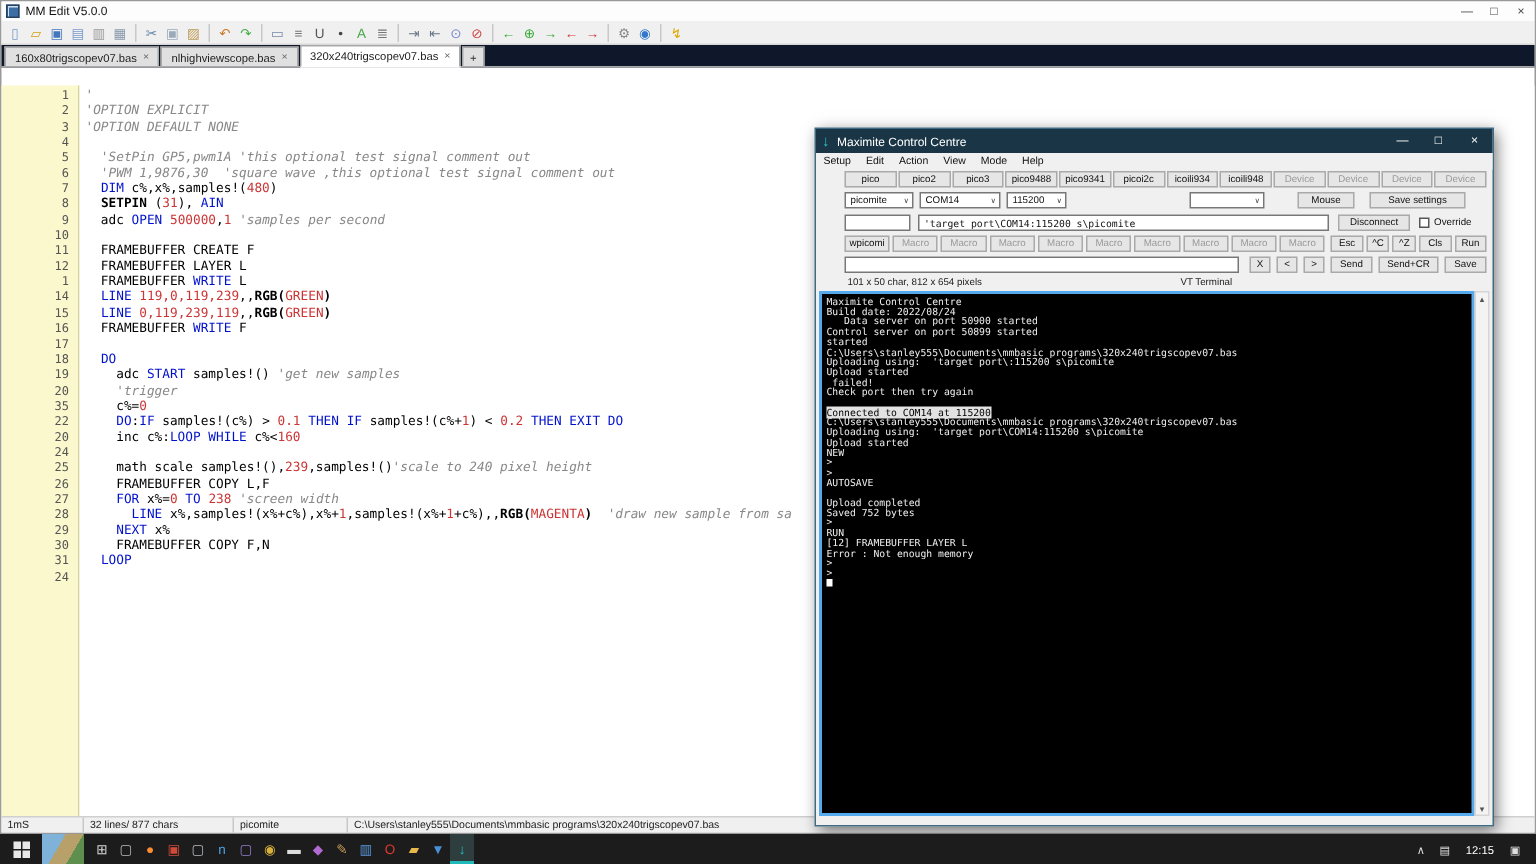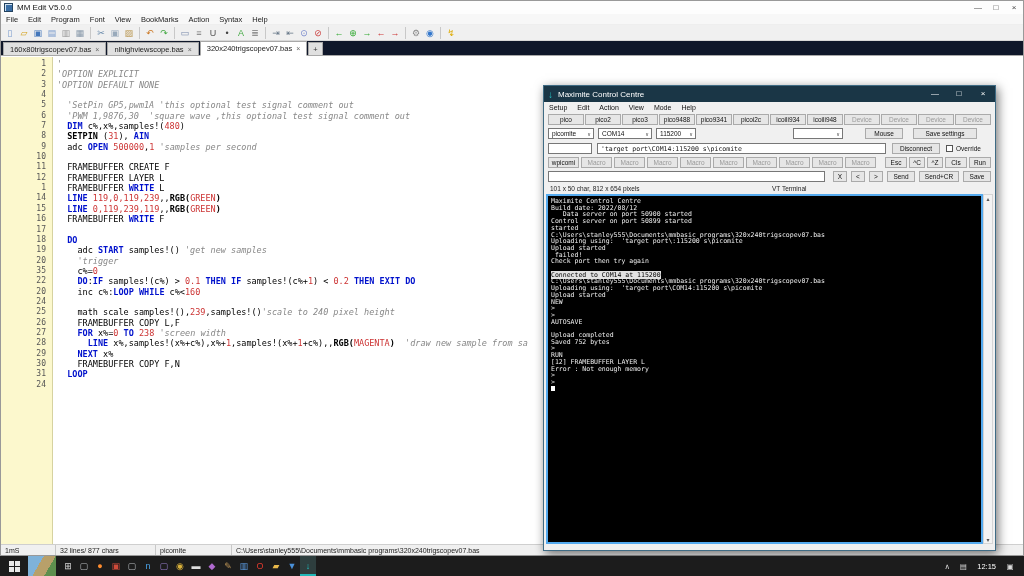--- a/index.html
+++ b/index.html
@@ -31,41 +31,41 @@
          color:#222; white-space:nowrap; }
   .tab.active { background:#fff; height:15px; margin-bottom:-1px; border-bottom:1px solid #fff; }
   .tab .tclose { margin-left:4px; color:#666; font-size:7px; }
   .tab.plus { padding:0 4px; color:#333; }
   .e-body { position:absolute; left:0; top:56px; right:0; bottom:11px; display:flex; }
   .gutter { width:52px; background:#fcf8cd; border-right:1px solid #d6d2a0;
             font-size:8px; line-height:10.35px; color:#555; text-align:right;
             padding:2px 6px 0 0; }
   .code { flex:1; background:#fff; padding:2px 0 0 4px; font-size:8.5px;
           line-height:10.35px; white-space:pre; overflow:hidden; color:#000; }
-  .code .k { color:#0011cc; font-weight:bold; }
+  .code .k { color:#0011cc; font-weight:normal; }
   .code .n { color:#cc3333; }
   .code .c { color:#888; font-style:italic; }
   .code .b { color:#000; font-weight:bold; }
   .e-statusbar { position:absolute; left:0; bottom:0; right:0; height:11px; background:#f0f0f0;
                  border-top:1px solid #cfcfcf; display:flex; align-items:center; font-size:7px; color:#222; }
   .e-statusbar .cell { height:100%; display:flex; align-items:center; padding-left:4px;
                        border-right:1px solid #c8c8c8; white-space:nowrap; overflow:hidden; }
 
   
   #mcc-window { position:absolute; left:543px; top:85px; width:453px; height:466px;
                 background:#f0f0f0; border:1px solid #3f6b84; box-shadow:2px 3px 10px rgba(0,0,0,.55); }
   .m-titlebar { height:16px; background:#1a3646; color:#fff; display:flex; align-items:center;
                 padding-left:4px; font-size:8px; }
   .m-appicon { color:#25c2c2; font-weight:bold; font-size:10px; margin-right:5px; }
   .m-wincontrols { margin-left:auto; display:flex; height:100%; }
   .m-wincontrols span { width:24px; text-align:center; font-size:8px; line-height:16px; color:#fff; }
   .m-menubar { height:11px; display:flex; align-items:center; font-size:7px; color:#111;
                background:#f0f0f0; }
   .m-menubar .menu-item { padding:0 5px; }
-  .row { display:flex; align-items:center; padding:0 4px; }
+  .row { display:flex; align-items:center; padding:0 4px;margin-left:15px; }
   .btn { background:#e6e6e6; border:1px solid #aaa; font-size:6.5px; color:#111;
          display:flex; align-items:center; justify-content:center; height:11px;
          white-space:nowrap; overflow:hidden; }
   .btn.disabled { color:#9a9a9a; }
   .m-devrow { height:13px; gap:1px; }
   .m-devrow .btn { flex:1; }
   .m-selrow { height:15px; }
   .sel { position:relative; background:#fff; border:1px solid #777; height:11px;
          font-size:6.5px; display:flex; align-items:center; padding:0 10px 0 3px; color:#111; }
   .sel::after { content:"∨"; position:absolute; right:2px; font-size:5px; color:#444; }
@@ -116,31 +116,20 @@
 <div id="editor-window">
   <div class="e-titlebar">
     <div class="e-appicon"></div>
     <span>MM Edit V5.0.0</span>
     <div class="e-wincontrols">
       <span>—</span>
       <span>□</span>
       <span>×</span>
     </div>
   </div>
-  <div class="e-menubar">
-      <span class="menu-item">File</span>
-      <span class="menu-item">Edit</span>
-      <span class="menu-item">Program</span>
-      <span class="menu-item">Font</span>
-      <span class="menu-item">View</span>
-      <span class="menu-item">BookMarks</span>
-      <span class="menu-item">Action</span>
-      <span class="menu-item">Syntax</span>
-      <span class="menu-item">Help</span>
-    </div>
   <div class="e-toolbar">
       <div class="tbtn" style="color: rgb(119, 153, 204);">▯</div>
       <div class="tbtn" style="color: rgb(212, 160, 23);">▱</div>
       <div class="tbtn" style="color: rgb(68, 119, 187);">▣</div>
       <div class="tbtn" style="color: rgb(119, 153, 204);">▤</div>
       <div class="tbtn" style="color: rgb(153, 153, 153);">▥</div>
       <div class="tbtn" style="color: rgb(136, 153, 170);">▦</div>
       <div class="tsep"></div>
       <div class="tbtn" style="color: rgb(102, 136, 170);">✂</div>
       <div class="tbtn" style="color: rgb(153, 170, 187);">▣</div>
@@ -325,21 +314,21 @@
   </div>
 
   <div class="row m-statusrow">
     <span style="padding-left:2px">101 x 50 char, 812 x 654 pixels</span>
     <span style="position:absolute;left:228px">VT Terminal</span>
   </div>
 
   <div class="m-termwrap">
     <div class="m-terminal mono" style="border-color: rgb(85, 170, 238);">
         <div class="tl">Maximite Control Centre</div>
-        <div class="tl">Build date: 2022/08/12</div>
+        <div class="tl">Build date: 2022/08/24</div>
         <div class="tl">   Data server on port 50900 started</div>
         <div class="tl">Control server on port 50899 started</div>
         <div class="tl">started</div>
         <div class="tl">C:\Users\stanley555\Documents\mmbasic programs\320x240trigscopev07.bas</div>
         <div class="tl">Uploading using:  'target port\:115200 s\picomite</div>
         <div class="tl">Upload started</div>
         <div class="tl"> failed!</div>
         <div class="tl">Check port then try again</div>
         <div class="tl">&nbsp;</div>
         <div class="tl"><span class="hl">Connected to COM14 at 115200</span></div>

